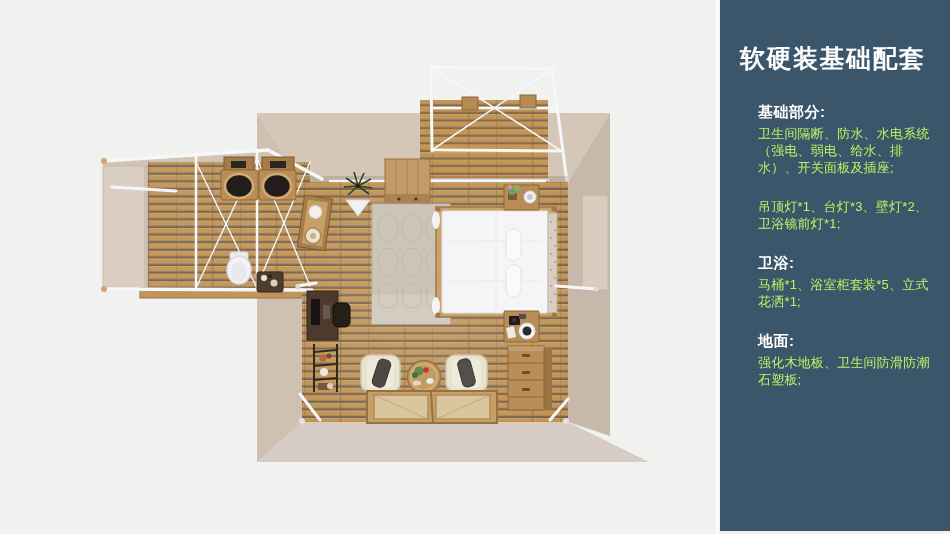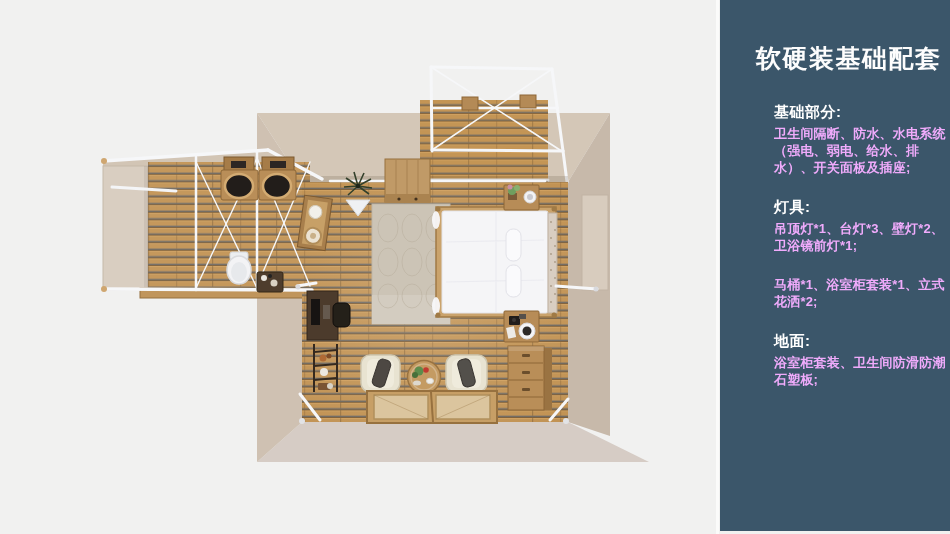--- a/index.html
+++ b/index.html
@@ -8,29 +8,29 @@
     background:#f1f1f0;
     font-family:"Liberation Sans","DejaVu Sans",sans-serif;
   }
   .stage{position:absolute;inset:0;}
   .plan-wrap{position:absolute;left:0;top:0;width:720px;height:534px;}
   .plan-wrap svg{display:block;}
   .divider{position:absolute;left:716px;top:0;bottom:0;width:3px;background:#fbfbfa;}
   .sidebar{
     position:absolute;left:720px;top:0;right:0;bottom:3px;
     background:#3b566a;color:#ffffff;
-    padding:44px 16px 0 36px;box-sizing:border-box;
+    padding:44px 16px 0 20px;box-sizing:border-box;
   }
   .sidebar h1{
     margin:0 0 30px 0;font-size:25px;line-height:1.15;font-weight:bold;
     letter-spacing:1.5px;white-space:nowrap;color:#fdfdfd;
   }
   .sec{margin:0 0 22px 18px;width:178px;}
   .sec h2{margin:8px 0 3px 0;font-size:15px;font-weight:bold;color:#ffffff;letter-spacing:0.5px;}
-  .sec p{margin:0;font-size:13px;line-height:17px;color:#f0abfc;letter-spacing:0.2px;font-weight:bold;}
+  .sec p{margin:0;font-size:13px;line-height:17px;color:#bef264;letter-spacing:0.2px;}
 </style>
 </head>
 <body>
 
 <div class="stage">
 
   <div class="plan-wrap">
     <svg width="720" height="534" viewBox="0 0 720 534" xmlns="http://www.w3.org/2000/svg">
       <defs>
         <pattern id="wood" width="64" height="7.6" patternUnits="userSpaceOnUse">
@@ -306,27 +306,27 @@
 
     <section class="sec">
       <h2>基础部分:</h2>
       <p>卫生间隔断、防水、水电系统（强电、弱电、给水、排水）、开关面板及插座;</p>
     </section>
 
     <section class="sec">
     </section>
 
     <section class="sec">
-      <h2>灯具:</h2>
       <p>吊顶灯*1、台灯*3、壁灯*2、卫浴镜前灯*1;</p>
     </section>
 
     <section class="sec">
-      <p>马桶*1、浴室柜套装*1、立式花洒*2;</p>
+      <h2>卫浴:</h2>
+      <p>马桶*1、浴室柜套装*5、立式花洒*1;</p>
     </section>
 
     <section class="sec">
       <h2>地面:</h2>
-      <p>浴室柜套装、卫生间防滑防潮石塑板;</p>
+      <p>强化木地板、卫生间防滑防潮石塑板;</p>
     </section>
   </aside>
 
 </div>
 
 </body></html>

